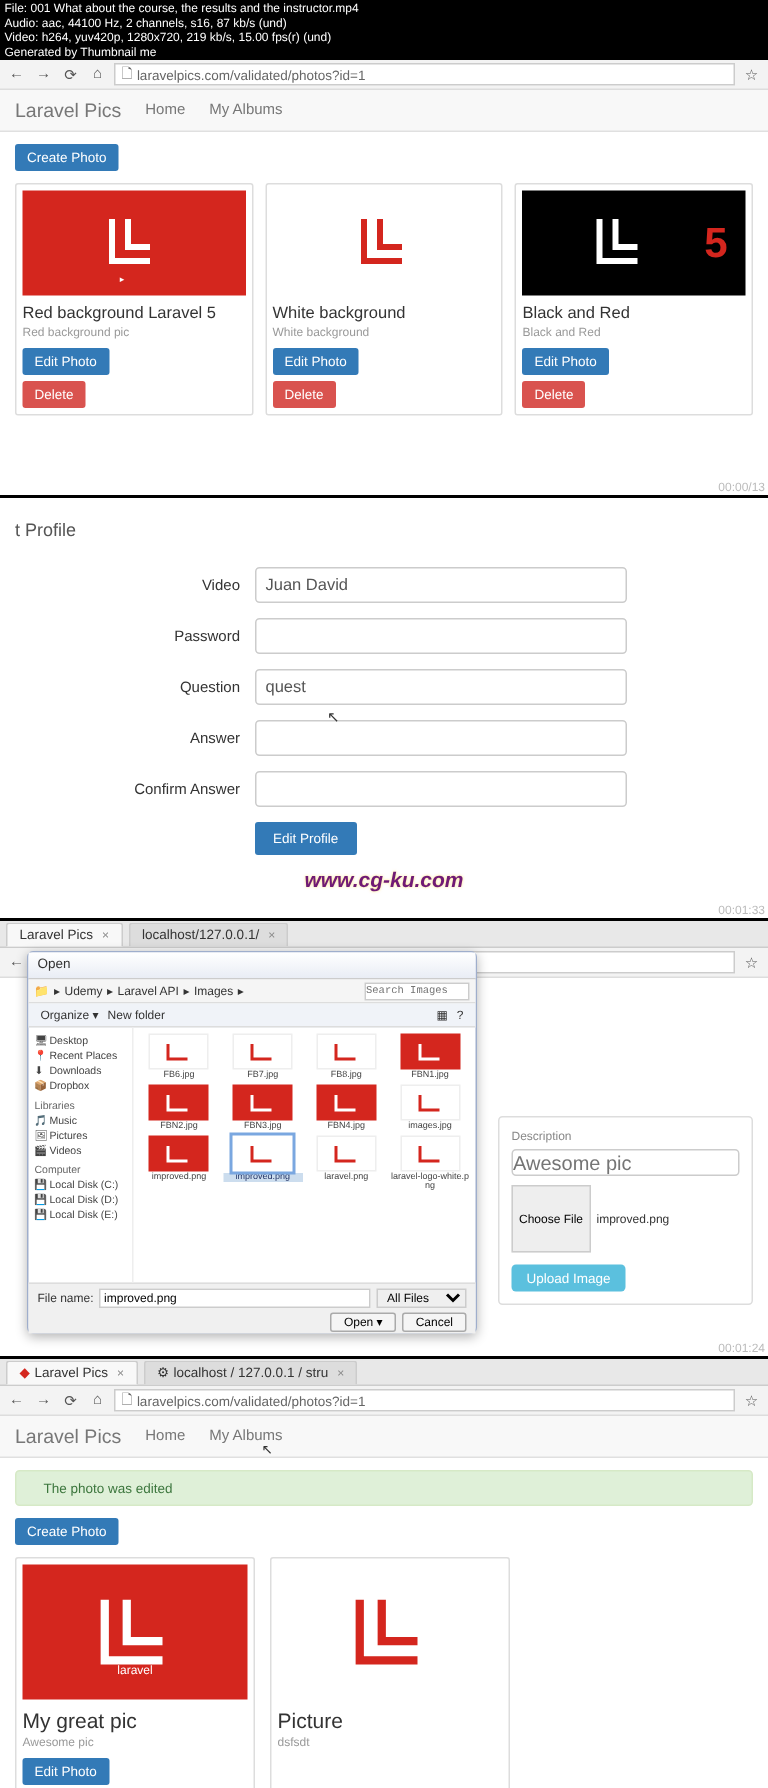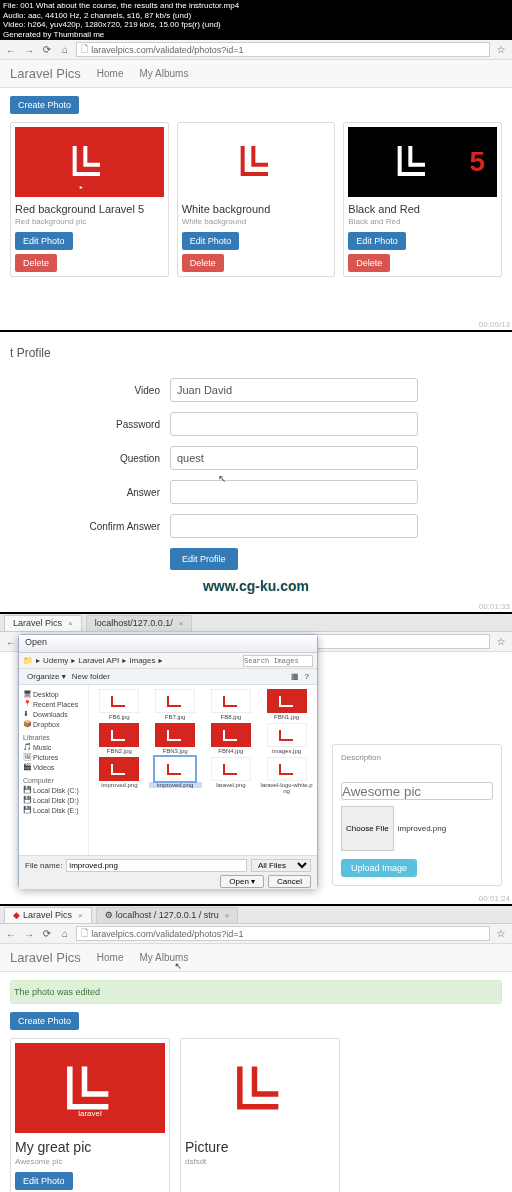--- a/index.html
+++ b/index.html
@@ -30,21 +30,21 @@
 .cardtitle{font-size:11px;margin:6px 0 2px;color:#333}
 .cardsub{font-size:8px;color:#999;margin-bottom:6px}
 .cardbtns{display:flex;flex-direction:column;gap:4px;align-items:flex-start}
 .timestamp{position:absolute;right:2px;bottom:1px;color:#bbb;font-size:8px}
 
 .sec2{background:#fff;padding:14px 10px 8px;position:relative}
 .sec2head{color:#555;font-size:12px;margin-bottom:18px}
 .form-row{display:flex;align-items:center;margin-bottom:10px}
 .form-label{width:160px;text-align:right;padding-right:10px;color:#333;font-size:10px}
 .form-input{flex:0 0 248px;height:24px;border:1px solid #ccc;border-radius:3px;padding:0 6px;font-size:11px;color:#555}
-.watermark{position:absolute;left:50%;transform:translateX(-50%);bottom:18px;color:#0c4a6e;font-size:14px;font-weight:bold;text-shadow:0 0 2px rgba(255,200,0,.5)}
+.watermark{position:absolute;left:50%;transform:translateX(-50%);bottom:18px;color:#701a75;font-size:14px;font-style:italic;font-weight:bold;text-shadow:0 0 2px rgba(255,200,0,.5)}
 
 .sec3{background:#fff;position:relative;height:290px}
 .browser-under{position:absolute;inset:0}
 .dialog{position:absolute;left:18px;top:20px;width:300px;height:255px;border:1px solid #9faecc;border-radius:4px;background:#fff;box-shadow:0 2px 8px rgba(0,0,0,.3)}
 .dlg-title{background:linear-gradient(#fff,#e9edf5);height:18px;font-size:9px;padding:2px 6px;border-bottom:1px solid #ccc}
 .dlg-path{background:#f5f5f5;height:16px;display:flex;align-items:center;padding:0 4px;gap:3px;border-bottom:1px solid #ddd;font-size:8px}
 .dlg-toolbar{background:#f0f3f8;height:16px;display:flex;align-items:center;padding:0 8px;gap:6px;font-size:8px;border-bottom:1px solid #ddd}
 .dlg-body{display:flex;height:170px}
 .dlg-side{width:70px;border-right:1px solid #eee;font-size:7px;padding:4px;color:#444}
 .dlg-side div{padding:1px 0;display:flex;align-items:center;gap:2px}
@@ -57,21 +57,21 @@
 .filethumb .fname{font-size:6px;color:#444;word-break:break-all}
 .dlg-bottom{background:#f0f0f0;height:34px;padding:3px 6px;border-top:1px solid #ddd;font-size:8px}
 .dlg-bottom .row{display:flex;align-items:center;gap:4px;margin-bottom:3px}
 .dlg-bottom input,.dlg-bottom select{border:1px solid #ccc;height:13px;font-size:8px;padding:0 2px}
 .dlg-bottom .btns{display:flex;justify-content:flex-end;gap:4px}
 .dlg-bottom button{border:1px solid #aaa;background:#f5f5f5;padding:1px 8px;font-size:8px;border-radius:2px}
 .upload-overlay{position:absolute;right:10px;top:130px;width:170px}
 .upload-panel{background:rgba(255,255,255,.85);border:1px solid #ddd;border-radius:3px;padding:8px;font-size:8px}
 .upload-box{border:1px solid #ccc;height:18px;border-radius:3px;margin-bottom:6px}
 .upload-btn{background:#5bc0de;color:#fff;padding:4px 10px;border-radius:3px;display:inline-block;font-size:9px}
-.alert-success{background:#dff0d8;color:#3c763d;border:1px solid #d6e9c6;padding:6px 3px;margin:8px 10px;font-size:9px;border-radius:3px}
+.alert-success{background:#dff0d8;color:#3c763d;border:1px solid #d6e9c6;padding:6px 18px;margin:8px 10px;font-size:9px;border-radius:3px}
 .cards2{display:flex;gap:10px;padding:0 10px}
 .card2{border:1px solid #ddd;border-radius:2px;padding:4px 4px 8px;width:160px}
 .thumb2{width:100%;height:90px;display:flex;align-items:center;justify-content:center}
 </style>
 </head>
 <body>
 
 <div class="encinfo">
   <div>File: 001 What about the course, the results and the instructor.mp4</div>
   <div>Audio: aac, 44100 Hz, 2 channels, s16, 87 kb/s (und)</div>
@@ -371,21 +371,21 @@
       </div>
       <div class="btns">
         <button><span>Open</span> ▾</button>
         <button>Cancel</button>
       </div>
     </div>
   </div>
 
   <div class="upload-overlay">
     <div class="upload-panel">
-      <div style="color:#888;margin-bottom:20px">Description</div>
+      <div style="color:#888;margin-bottom:4px">Description</div>
       <input class="upload-box" style="width: 100%;" placeholder="Awesome pic">
       <div style="display:flex;gap:4px;align-items:center;margin-bottom:8px">
         <button style="border:1px solid #ccc;background:#eee;padding:17px 4px;font-size:8px">Choose File</button>
         <span>improved.png</span>
       </div>
       <span class="upload-btn">Upload Image</span>
     </div>
   </div>
   <div class="timestamp">00:01:24</div>
 </div>

